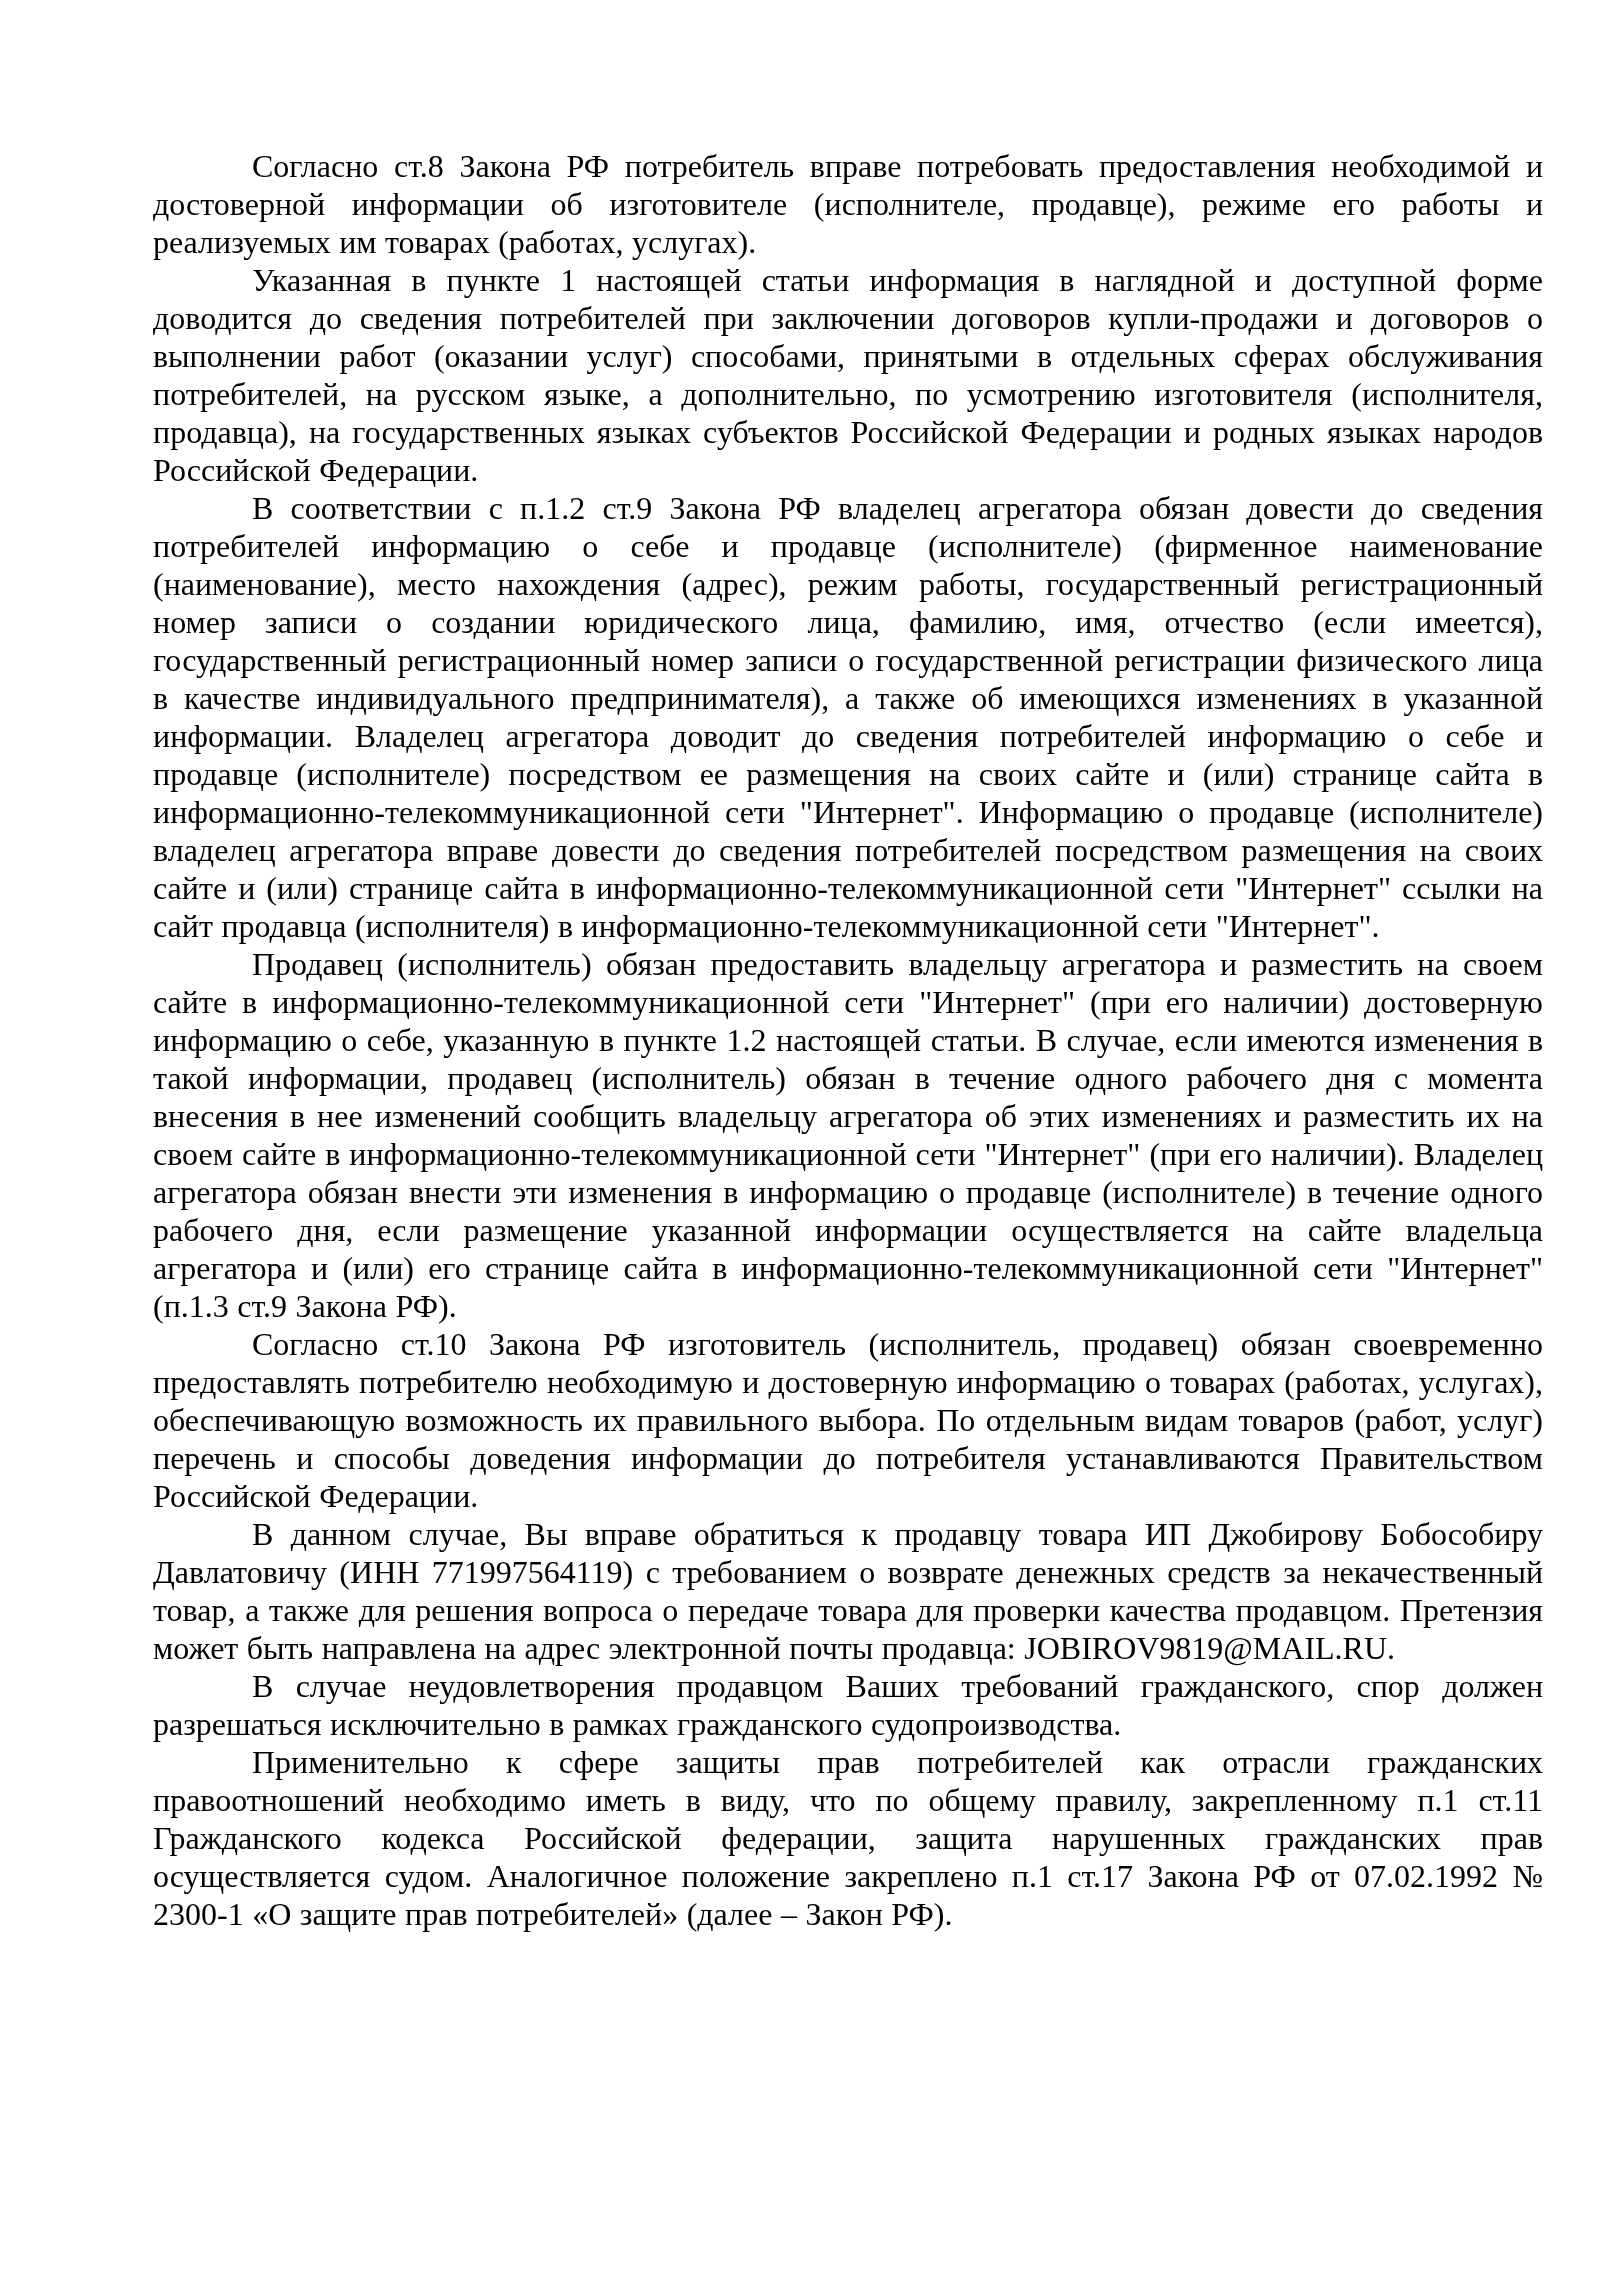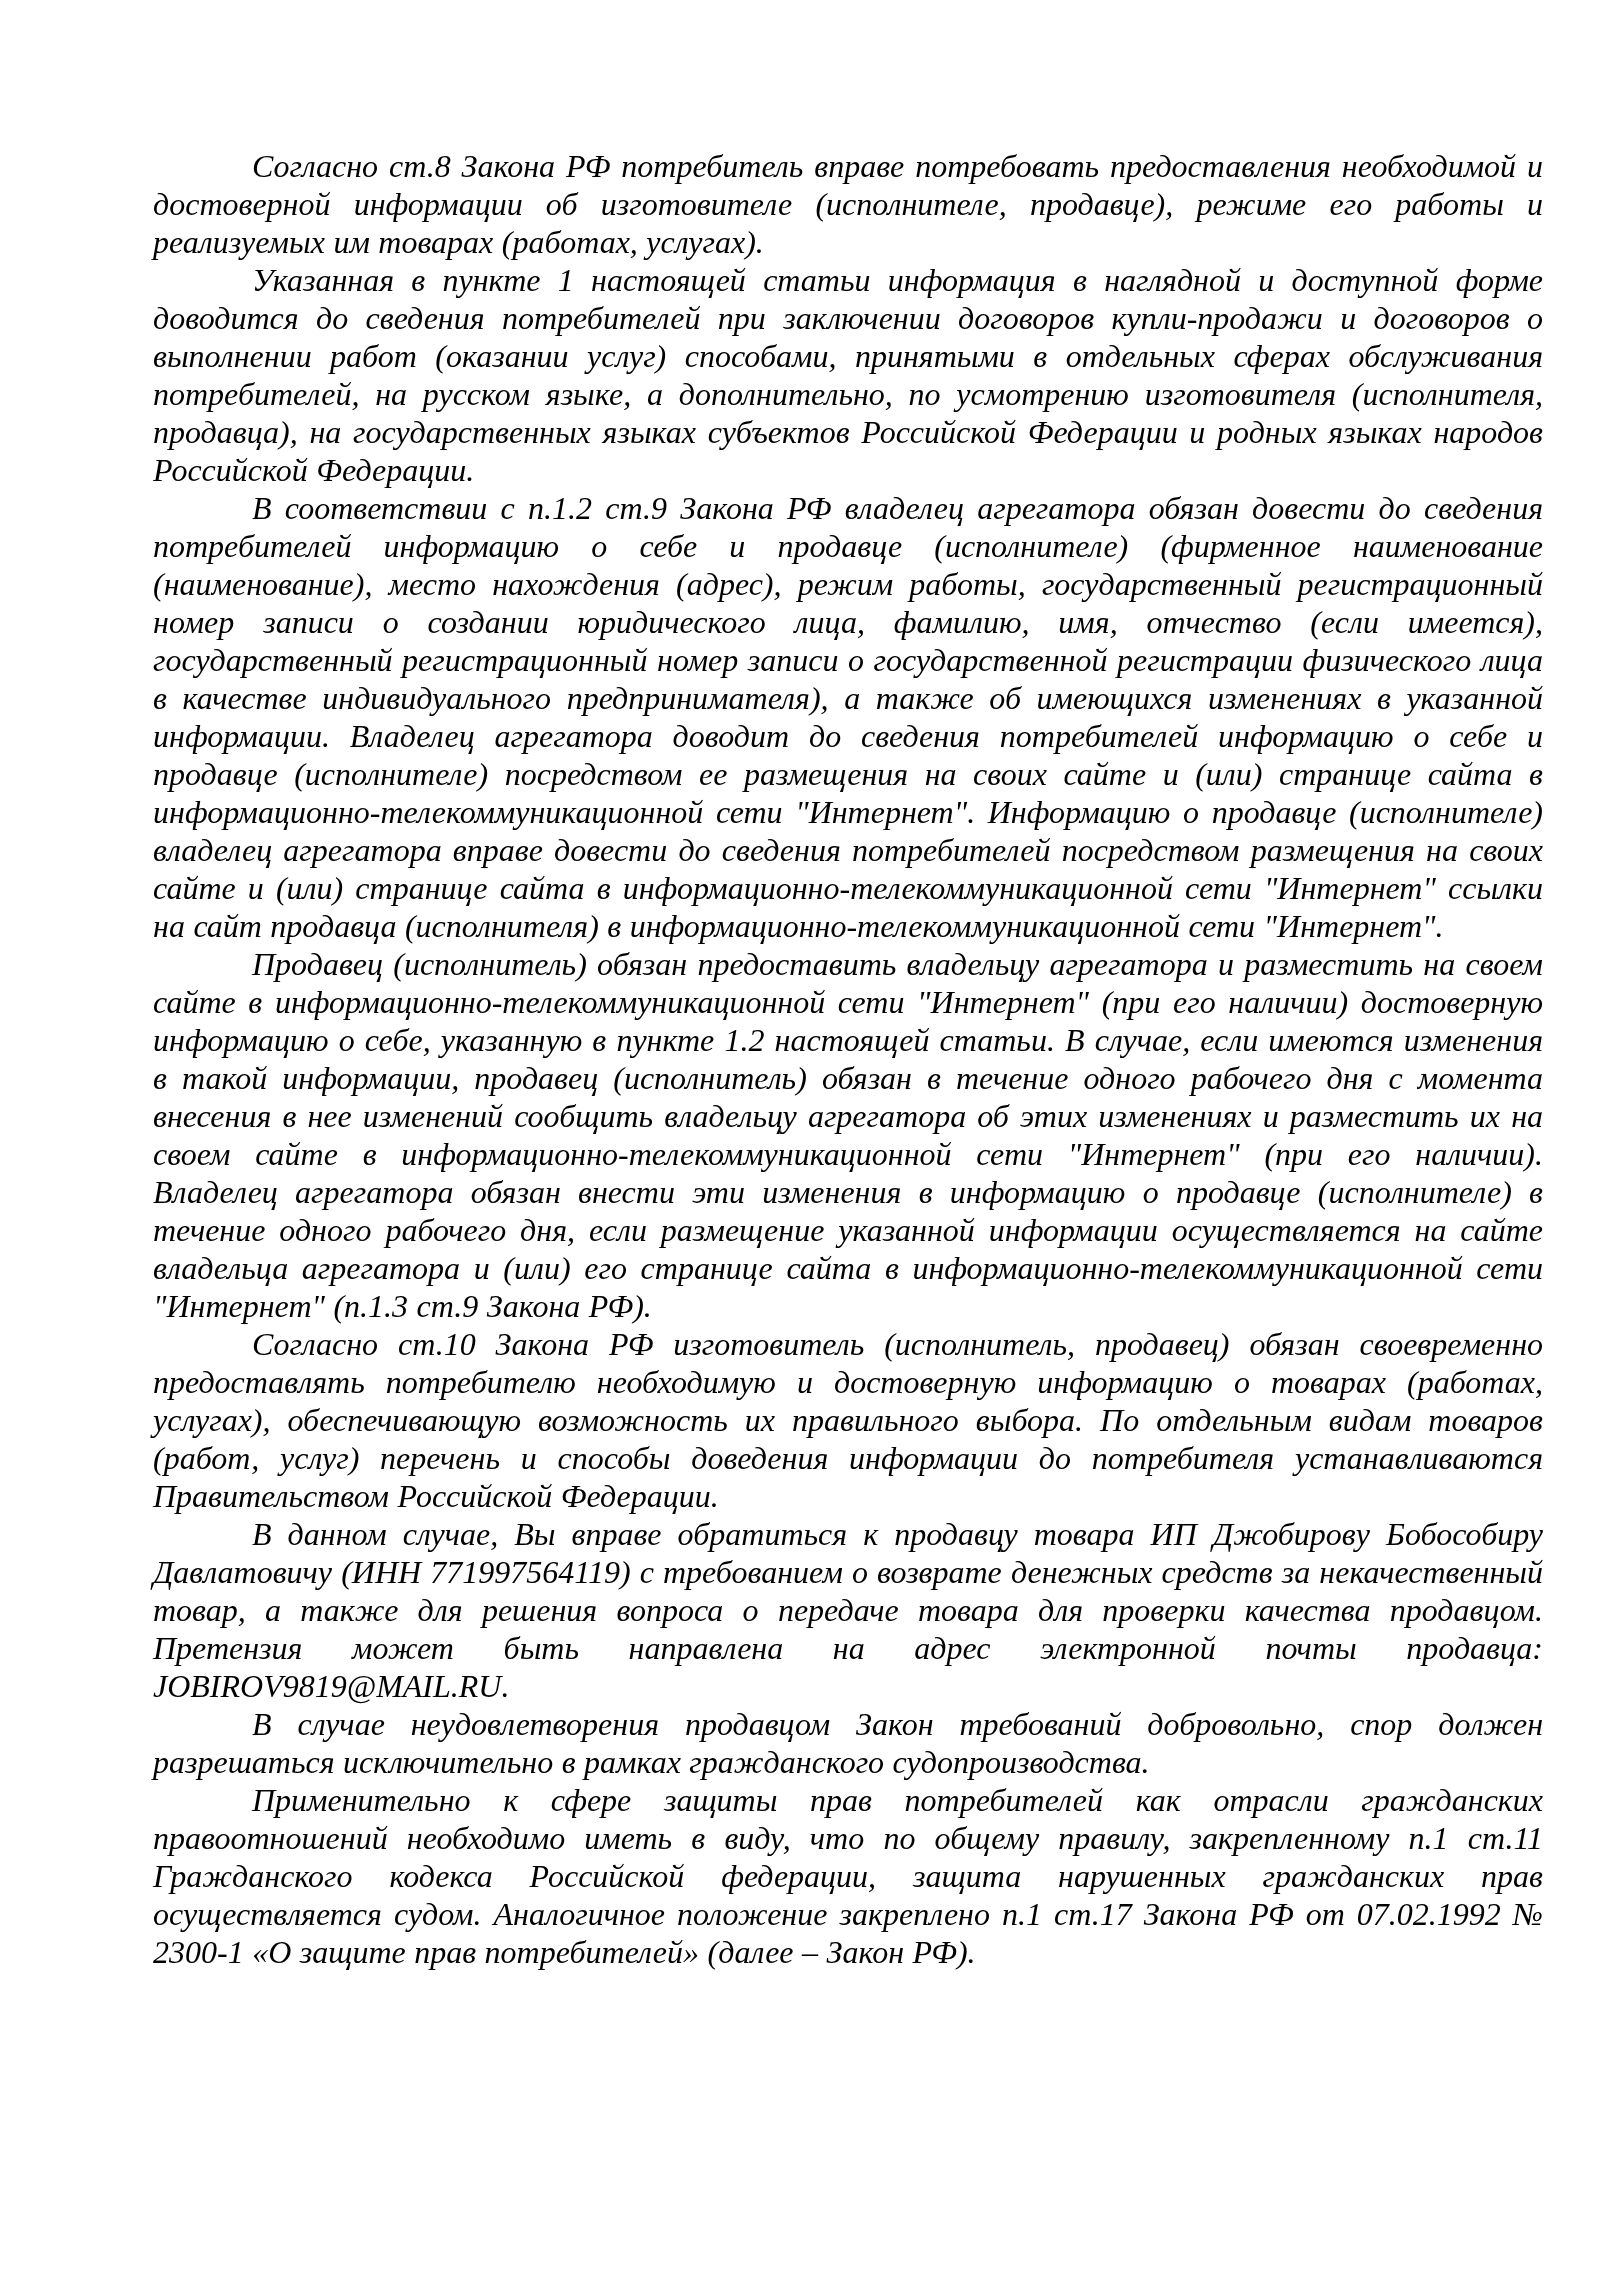--- a/index.html
+++ b/index.html
@@ -14,21 +14,20 @@
     overflow: hidden;
   }
   .page {
     position: absolute;
     left: 0;
     top: 0;
     width: 1620px;
     height: 1696px;
     background: #ffffff;
     color: #000000;
-    font-style: italic;
   }
   .text-block {
     position: absolute;
     left: 153px;
     top: 147px;
     width: 1390px;
   }
   .doc-par {
     margin: 0;
     padding: 0;
@@ -46,17 +45,17 @@
 <body>
 
 <div class="page">
   <div class="text-block">
     <p class="doc-par">Согласно ст.8 Закона РФ потребитель вправе потребовать предоставления необходимой и достоверной информации об изготовителе (исполнителе, продавце), режиме его работы и реализуемых им товарах (работах, услугах).</p>
     <p class="doc-par">Указанная в пункте 1 настоящей статьи информация в наглядной и доступной форме доводится до сведения потребителей при заключении договоров купли-продажи и договоров о выполнении работ (оказании услуг) способами, принятыми в отдельных сферах обслуживания потребителей, на русском языке, а дополнительно, по усмотрению изготовителя (исполнителя, продавца), на государственных языках субъектов Российской Федерации и родных языках народов Российской Федерации.</p>
     <p class="doc-par">В соответствии с п.1.2 ст.9 Закона РФ владелец агрегатора обязан довести до сведения потребителей информацию о себе и продавце (исполнителе) (фирменное наименование (наименование), место нахождения (адрес), режим работы, государственный регистрационный номер записи о создании юридического лица, фамилию, имя, отчество (если имеется), государственный регистрационный номер записи о государственной регистрации физического лица в качестве индивидуального предпринимателя), а также об имеющихся изменениях в указанной информации. Владелец агрегатора доводит до сведения потребителей информацию о себе и продавце (исполнителе) посредством ее размещения на своих сайте и (или) странице сайта в информационно-телекоммуникационной сети "Интернет". Информацию о продавце (исполнителе) владелец агрегатора вправе довести до сведения потребителей посредством размещения на своих сайте и (или) странице сайта в информационно-телекоммуникационной сети "Интернет" ссылки на сайт продавца (исполнителя) в информационно-телекоммуникационной сети "Интернет".</p>
     <p class="doc-par">Продавец (исполнитель) обязан предоставить владельцу агрегатора и разместить на своем сайте в информационно-телекоммуникационной сети "Интернет" (при его наличии) достоверную информацию о себе, указанную в пункте 1.2 настоящей статьи. В случае, если имеются изменения в такой информации, продавец (исполнитель) обязан в течение одного рабочего дня с момента внесения в нее изменений сообщить владельцу агрегатора об этих изменениях и разместить их на своем сайте в информационно-телекоммуникационной сети "Интернет" (при его наличии). Владелец агрегатора обязан внести эти изменения в информацию о продавце (исполнителе) в течение одного рабочего дня, если размещение указанной информации осуществляется на сайте владельца агрегатора и (или) его странице сайта в информационно-телекоммуникационной сети "Интернет" (п.1.3 ст.9 Закона РФ).</p>
     <p class="doc-par">Согласно ст.10 Закона РФ изготовитель (исполнитель, продавец) обязан своевременно предоставлять потребителю необходимую и достоверную информацию о товарах (работах, услугах), обеспечивающую возможность их правильного выбора. По отдельным видам товаров (работ, услуг) перечень и способы доведения информации до потребителя устанавливаются Правительством Российской Федерации.</p>
     <p class="doc-par">В данном случае, Вы вправе обратиться к продавцу товара ИП Джобирову Бобособиру Давлатовичу (ИНН 771997564119) с требованием о возврате денежных средств за некачественный товар, а также для решения вопроса о передаче товара для проверки качества продавцом. Претензия может быть направлена на адрес электронной почты продавца: JOBIROV9819@MAIL.RU.</p>
-    <p class="doc-par">В случае неудовлетворения продавцом Закон требований добровольно, спор должен разрешаться исключительно в рамках гражданского судопроизводства.</p>
+    <p class="doc-par">В случае неудовлетворения продавцом Ваших требований гражданского, спор должен разрешаться исключительно в рамках гражданского судопроизводства.</p>
     <p class="doc-par">Применительно к сфере защиты прав потребителей как отрасли гражданских правоотношений необходимо иметь в виду, что по общему правилу, закрепленному п.1 ст.11 Гражданского кодекса Российской федерации, защита нарушенных гражданских прав осуществляется судом. Аналогичное положение закреплено п.1 ст.17 Закона РФ от 07.02.1992 № 2300-1 «О защите прав потребителей» (далее – Закон РФ).</p>
   </div>
 </div>
 
 
 </body></html>

